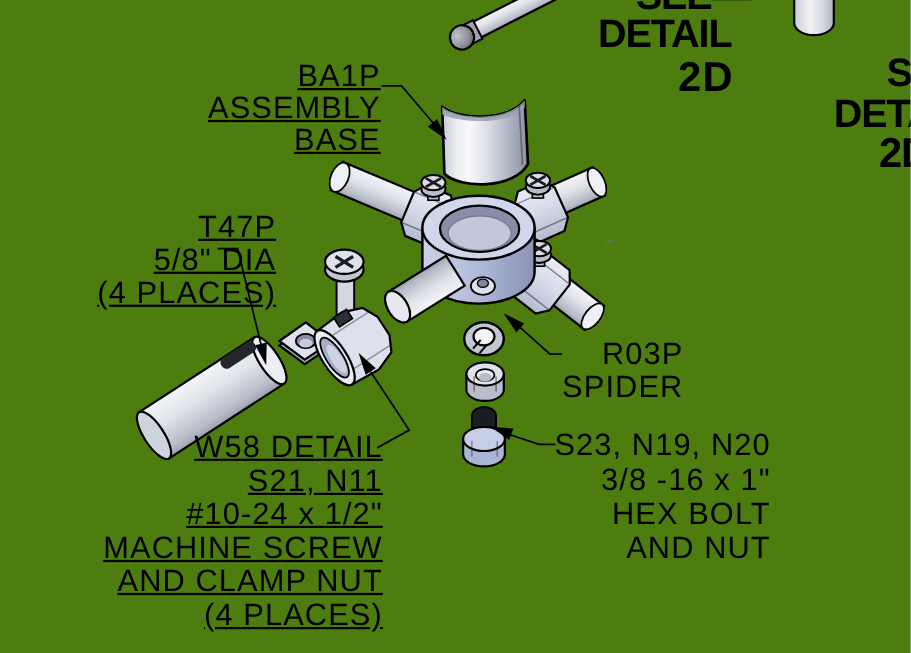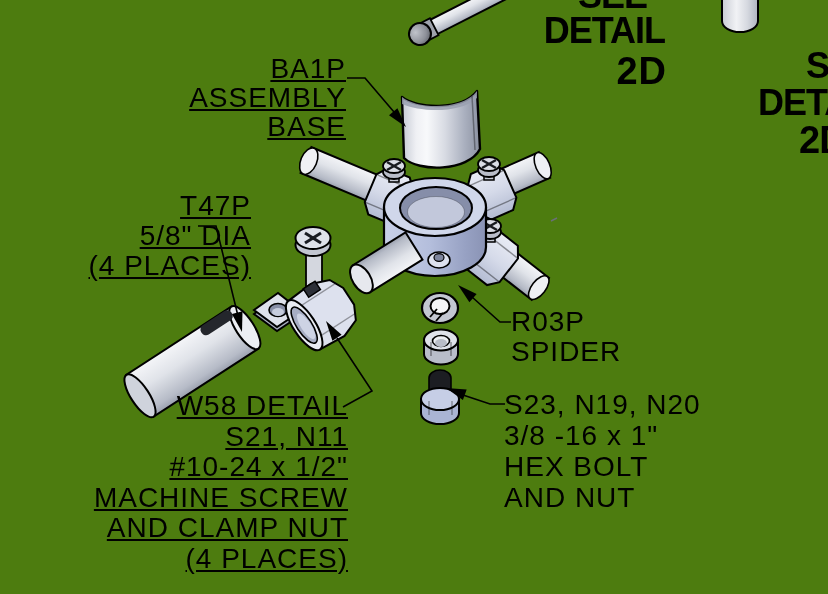--- a/index.html
+++ b/index.html
@@ -3,21 +3,21 @@
 <meta charset="utf-8">
 <style>
   html,body{margin:0;padding:0;background:#fff;}
   #stage{
     position:relative;width:828px;height:594px;overflow:hidden;background:#4d7c0f;
     font-family:"Liberation Sans",sans-serif;color:#000;
   }
   #drawing{position:absolute;left:0;top:0;}
   .callout{
     position:absolute;font-size:28px;line-height:30px;letter-spacing:1px;
-    white-space:nowrap;color:#000;
+    white-space:nowrap;color:#000;text-align:right;
   }
   .callout.right-align{text-align:right;text-decoration:underline;}
   .detail-line{
     position:absolute;font-weight:bold;font-size:36px;line-height:1;
     letter-spacing:-1px;white-space:nowrap;color:#000;
   }
   .lh305{line-height:30.5px;}
   .lh31{line-height:31px;}
 </style>
 </head>

